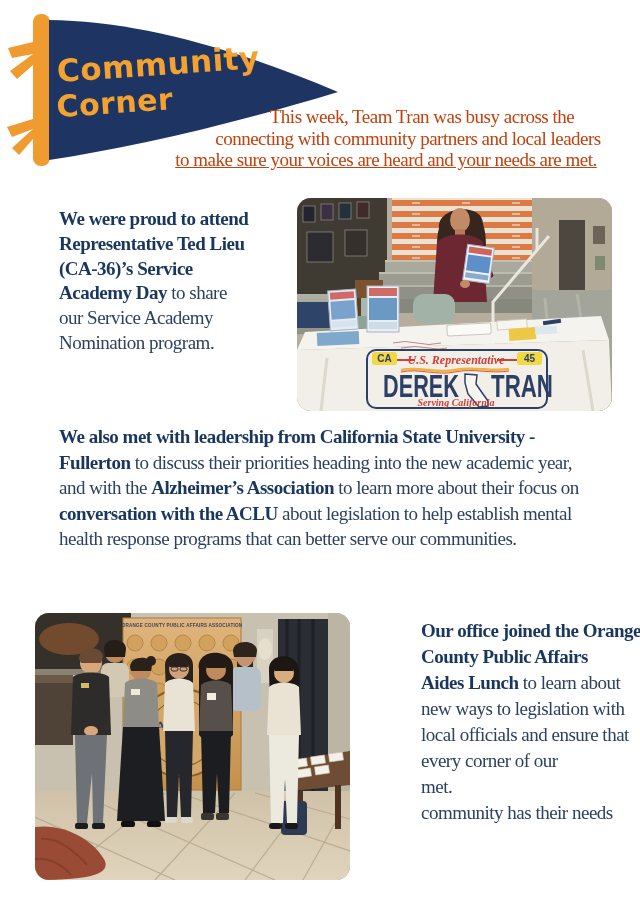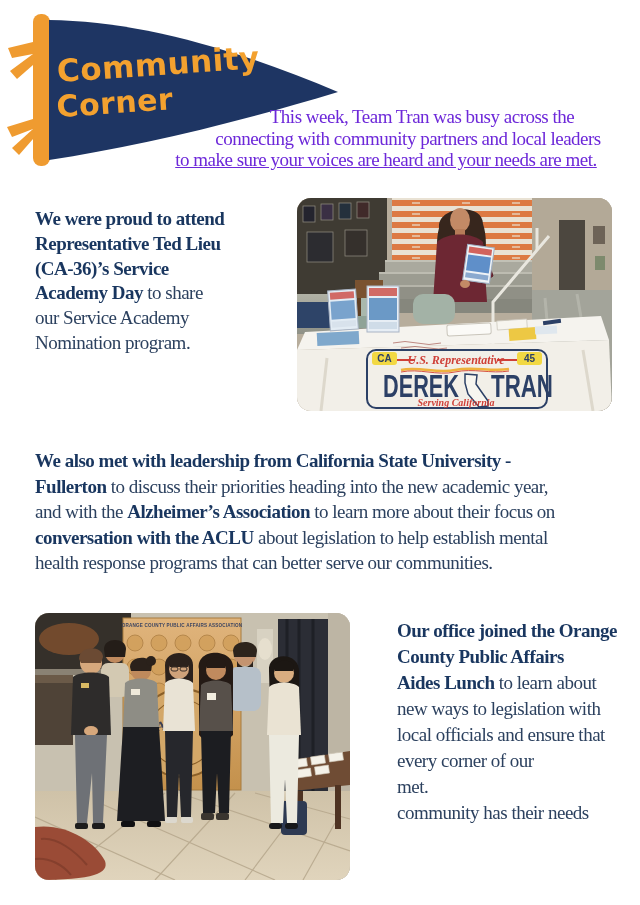--- a/index.html
+++ b/index.html
@@ -9,32 +9,32 @@
   
   .pennant-wrap{position:absolute;left:4px;top:8px;width:348px;height:164px;}
   .pennant-title{position:absolute;left:54px;top:38px;transform:rotate(-4deg);
                  font-family:"DejaVu Sans",sans-serif;font-weight:bold;color:#f3a12f;
                  line-height:36px;letter-spacing:0.5px;}
   .pennant-title .l1{font-size:31px;}
   .pennant-title .l2{font-size:30px;margin-left:-3px;}
 
   
   .intro{position:absolute;left:135px;top:106px;width:490px;text-align:center;
-         font-size:19px;line-height:21.5px;color:#6d28d9;letter-spacing:-0.5px;}
+         font-size:19px;line-height:21.5px;color:#c2410c;letter-spacing:-0.5px;}
   .intro .tline{white-space:nowrap;}
   .intro .tline:nth-child(1){transform:translateX(42px);}
   .intro .tline:nth-child(2){transform:translateX(28px);}
   .intro .tline:nth-child(3){transform:translateX(6px);text-decoration:underline;}
 
   
   .tblock{position:absolute;font-size:19px;color:#2c415f;letter-spacing:-0.5px;}
-  .tblock .tline{white-space:nowrap;}
+  .tblock .tline{white-space:nowrap;margin-left:24px;}
   .b,.tblock .b{font-weight:bold;color:#19365f;}
   .s1-text{left:35px;top:207px;width:255px;line-height:24.8px;}
-  .s2-text{left:35px;top:448px;width:565px;line-height:25.6px;}
+  .s2-text{left:35px;top:424px;width:565px;line-height:25.6px;}
   .s3-text{left:397px;top:618px;width:255px;line-height:26px;}
 
   
   .photo{position:absolute;border-radius:14px;overflow:hidden;background:#b7ad9c;}
   .photo1{left:297px;top:198px;width:315px;height:213px;}
   .photo2{left:35px;top:613px;width:315px;height:267px;}
   .photo svg{display:block;}
 </style>
 </head>
 <body>

